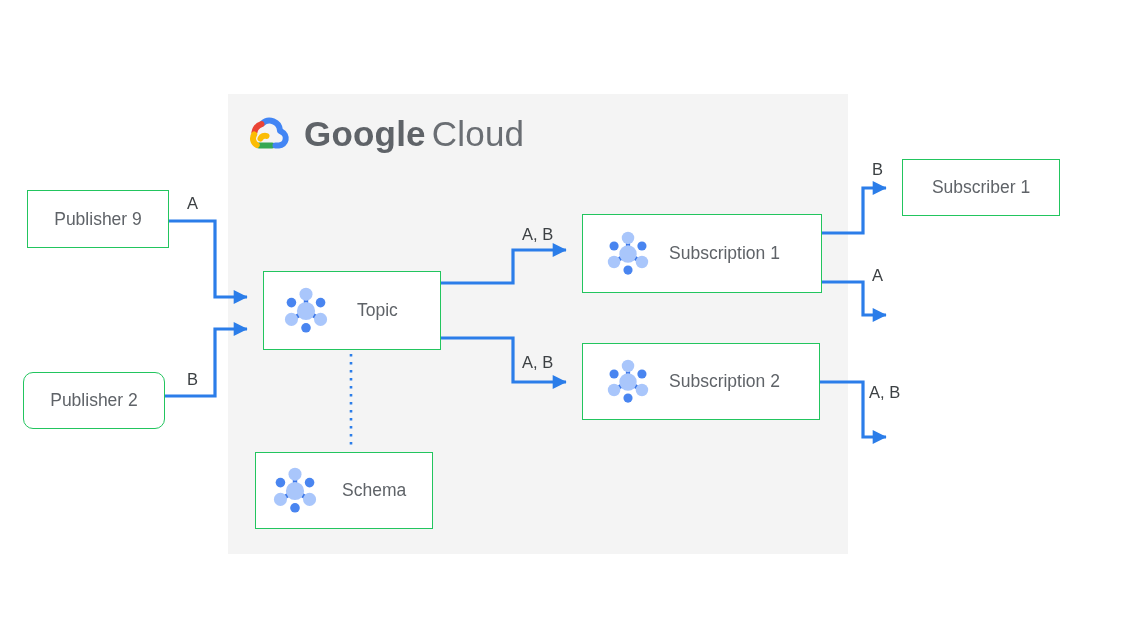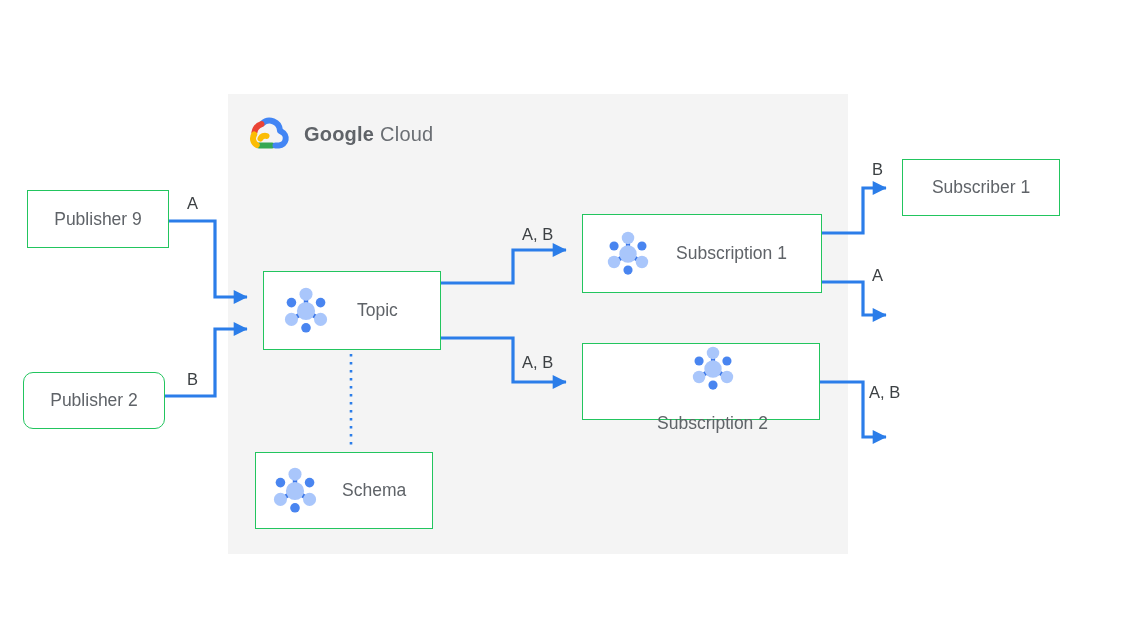--- a/index.html
+++ b/index.html
@@ -14,21 +14,21 @@
     position:absolute;
     left:228px;top:94px;width:620px;height:460px;
     background:#f4f4f4;
   }
   .logo{
     position:absolute;left:245px;top:113px;height:42px;
     display:flex;align-items:center;
   }
   .logo-text{
     margin-left:13px;
-    font-size:20px;color:#5f6368;letter-spacing:0.2px;
+    font-size:35px;color:#5f6368;letter-spacing:0.2px;
     white-space:nowrap;
     text-align:right;
   }
   .logo-text .g{font-weight:600;}
   .logo-text .c{font-weight:400;margin-left:6px;color:#6a6e73;}
   .node{
     position:absolute;
     background:#ffffff;
     border:1px solid #22c55e;
     box-sizing:border-box;
@@ -125,39 +125,39 @@
       <circle cx="0" cy="-17.5" r="6.8" fill="#a9c6fb"></circle>
       <circle cx="-15.2" cy="8.75" r="6.8" fill="#a9c6fb"></circle>
       <circle cx="15.2" cy="8.75" r="6.8" fill="#a9c6fb"></circle>
       <circle cx="-15.2" cy="-8.75" r="5" fill="#4985f0"></circle>
       <circle cx="15.2" cy="-8.75" r="5" fill="#4985f0"></circle>
       <circle cx="0" cy="17.5" r="5" fill="#4985f0"></circle>
     </svg>
     <span class="lbl">Schema</span>
   </div>
 
-  <div class="node iconed" style="left:582px;top:214px;width:240px;height:79px;padding-left:23px;gap:26px;">
+  <div class="node iconed" style="left:582px;top:214px;width:240px;height:79px;padding-left:23px;gap:19px;">
     <svg class="psicon" width="44" height="50" viewBox="-24 -26 48 52">
       <g stroke="#3a76e8" stroke-width="4.6">
         <line x1="0" y1="-8" x2="0" y2="-12.5"></line>
         <line x1="-6.9" y1="4" x2="-10.8" y2="6.3"></line>
         <line x1="6.9" y1="4" x2="10.8" y2="6.3"></line>
       </g>
       <circle cx="0" cy="0" r="9.5" fill="#a9c6fb"></circle>
       <circle cx="0" cy="-17.5" r="6.8" fill="#a9c6fb"></circle>
       <circle cx="-15.2" cy="8.75" r="6.8" fill="#a9c6fb"></circle>
       <circle cx="15.2" cy="8.75" r="6.8" fill="#a9c6fb"></circle>
       <circle cx="-15.2" cy="-8.75" r="5" fill="#4985f0"></circle>
       <circle cx="15.2" cy="-8.75" r="5" fill="#4985f0"></circle>
       <circle cx="0" cy="17.5" r="5" fill="#4985f0"></circle>
     </svg>
     <span class="lbl">Subscription 1</span>
   </div>
 
-  <div class="node iconed" style="left:582px;top:343px;width:238px;height:77px;padding-left:23px;gap:19px;flex-direction:column;">
+  <div class="node iconed" style="left:582px;top:343px;width:238px;height:77px;padding-left:23px;gap:19px;">
     <svg class="psicon" width="44" height="50" viewBox="-24 -26 48 52">
       <g stroke="#3a76e8" stroke-width="4.6">
         <line x1="0" y1="-8" x2="0" y2="-12.5"></line>
         <line x1="-6.9" y1="4" x2="-10.8" y2="6.3"></line>
         <line x1="6.9" y1="4" x2="10.8" y2="6.3"></line>
       </g>
       <circle cx="0" cy="0" r="9.5" fill="#a9c6fb"></circle>
       <circle cx="0" cy="-17.5" r="6.8" fill="#a9c6fb"></circle>
       <circle cx="-15.2" cy="8.75" r="6.8" fill="#a9c6fb"></circle>
       <circle cx="15.2" cy="8.75" r="6.8" fill="#a9c6fb"></circle>

